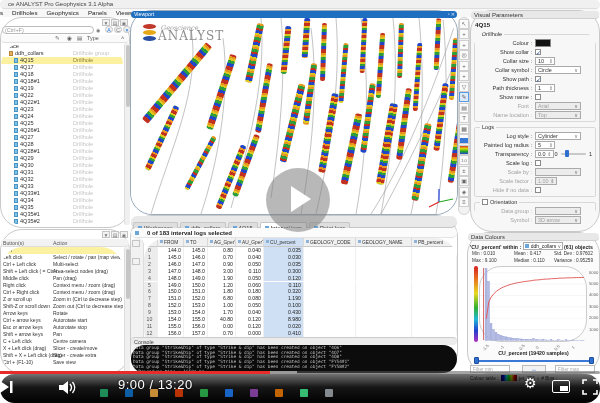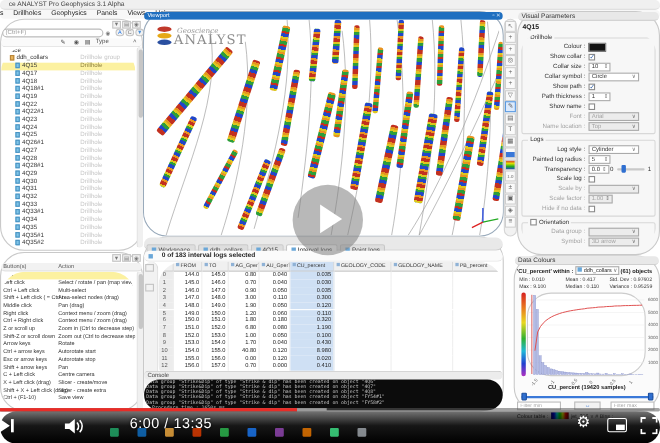--- a/index.html
+++ b/index.html
@@ -690,21 +690,21 @@
   <div class="abs controls" id="controlsbar">
     <svg width="16" height="16" style="position:absolute;left:0px;top:5px;">
       <polygon points="0,2 9,8 0,14" fill="#fff"></polygon>
         <rect x="10" y="2" width="2.5" height="12" fill="#fff"></rect>
     </svg>
     <svg width="22" height="17" style="position:absolute;left:58px;top:5px;">
       <polygon points="1,6 5,6 10,2 10,15 5,11 1,11" fill="#fff"></polygon>
       <path d="M12,5 Q15,8.5 12,12" stroke="#fff" stroke-width="1.4" fill="none"></path>
       <path d="M14.5,3 Q19,8.5 14.5,14" stroke="#fff" stroke-width="1.4" fill="none"></path>
     </svg>
-    <span class="vtime">6:00 / 13:35</span>
+    <span class="vtime">9:00 / 13:20</span>
     <span class="gearbtn">⚙</span>
     <span class="miniplayer">
         <i></i>
       </span>
     <svg width="16" height="16" style="position:absolute;left:582px;top:5px;">
       <path d="M1,5 V1 H5 M11,1 H15 V5 M15,11 V15 H11 M5,15 H1 V11" stroke="#fff" stroke-width="1.6" fill="none"></path>
     </svg>
   <span class="taskico" style="left: 100px; background: rgb(33, 163, 102);"></span>
       <span class="taskico" style="left: 125px; background: rgb(15, 108, 189);"></span>
       <span class="taskico" style="left: 150px; background: rgb(232, 163, 61);"></span>

